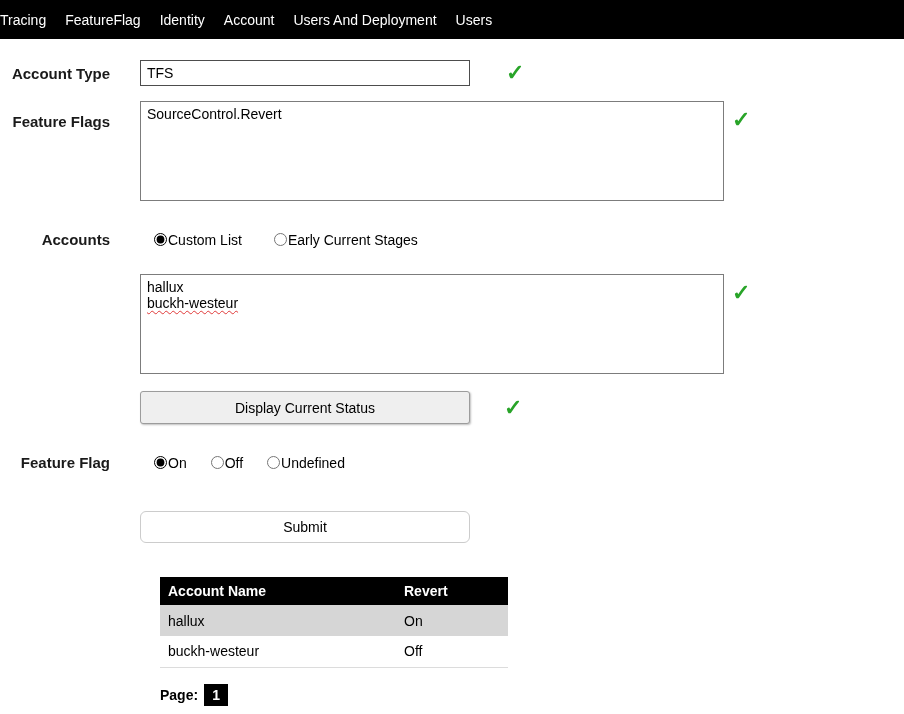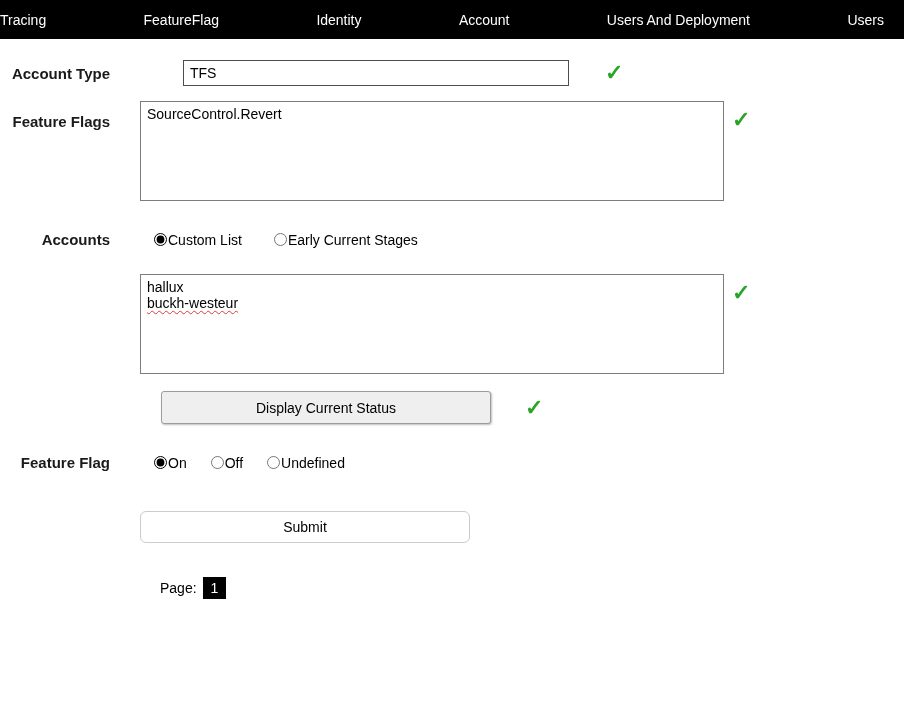--- a/index.html
+++ b/index.html
@@ -1,62 +1,62 @@
 <!DOCTYPE html>
 <html><head>
 <meta charset="utf-8">
 <style>
   * { margin:0; padding:0; box-sizing:border-box; }
   html,body { width:904px; background:#fff; font-family:"Liberation Sans", sans-serif; color:#000; }
   .page { width:904px; height:714px; position:relative; overflow:hidden; background:#fff; }
 
   
-  .navbar { height:39px; background:#000; display:flex; align-items:center; justify-content:space-between; gap:19px; padding-right:20px; }
+  .navbar { height:39px; background:#000; display:flex; align-items:center; justify-content:flex-start; gap:19px; padding-right:20px; }
   .nav-item { color:#fff; font-size:14px; cursor:pointer; white-space:nowrap; }
 
   
   .content { padding-top:21px; }
   .row { display:flex; align-items:flex-start; }
   .label-col { width:110px; min-width:110px; text-align:right; margin-right:30px; font-weight:bold; font-size:15px; color:#1a1a1a; }
   .check { color:#28a428; font-size:22px; font-weight:bold; line-height:1; margin-left:36px; user-select:none; }
 
   .row-service { margin-bottom:15px; align-items:center; }
-  .text-input { width:386px; height:26px; border:1px solid #4d4d4d; font-size:14px; padding:2px 6px; font-family:"Liberation Sans", sans-serif;margin-left:43px; }
+  .text-input { width:330px; height:26px; border:1px solid #4d4d4d; font-size:14px; padding:2px 6px; font-family:"Liberation Sans", sans-serif; }
 
   .row-flags { margin-bottom:30px; }
   .textarea-box { width:584px; height:100px; border:1px solid #7c7c7c; font-size:14px; padding:4px 6px; overflow:auto; background:#fff; }
   .row-flags .check { margin-left:8px; margin-top:8px; }
   .row-service .check { margin-left:36px; }
 
   .radio-row { margin-bottom:26px; align-items:center; }
   .radio-group { display:flex; align-items:flex-end; padding-left:14px; }
   .radio-opt { display:flex; align-items:center; font-size:14px; margin-right:32px; cursor:pointer; }
   .radio-opt input { accent-color:#000; width:13px; height:13px; margin-right:1px; cursor:pointer; }
 
   .row-acclist { margin-bottom:17px; }
   .row-acclist .check { margin-left:8px; margin-top:8px; }
   .squiggle { text-decoration:underline wavy #e03a3a; text-decoration-thickness:1px; text-underline-offset:2px; }
 
-  .row-displaybtn { margin-bottom:30px; align-items:center;padding-left:21px; }
+  .row-displaybtn { margin-bottom:30px; align-items:center; }
   .display-btn { width:330px; height:33px; background:#efefef; border:1px solid #9c9c9c; border-radius:3px; font-size:14px; font-family:"Liberation Sans", sans-serif; cursor:pointer; box-shadow:1px 1px 2px rgba(0,0,0,0.25); }
 
   .row-ff { margin-bottom:40px; align-items:center; }
 
   .row-submit { margin-bottom:34px; }
   .submit-btn { width:330px; height:32px; background:#fff; border:1px solid #ccc; border-radius:6px; font-size:14px; font-family:"Liberation Sans", sans-serif; cursor:pointer; }
 
   .table-wrap { margin-left:160px; }
   table.status { border-collapse:collapse; width:348px; font-size:14px; }
   table.status th { background:#000; color:#fff; text-align:left; font-weight:bold; padding:6px 8px; height:28px; }
   table.status td { padding:7px 8px; height:31px; }
   tr.row-even td { background:#d6d6d6; }
   tr.row-odd td { background:#fff; border-bottom:1px solid #dcdcdc; }
   th.col-account, td.col-account { width:236px; }
 
-  .page-row { margin-left:160px; margin-top:16px; display:flex; align-items:center; font-size:14px; }
+  .page-row { margin-left:160px; margin-top:16px; display:flex; align-items:center; font-size:14px;font-weight:bold; }
   .page-box { display:inline-block; background:#000; color:#fff; padding:3px 8px; margin-left:6px; font-size:14px; cursor:pointer; }
 </style>
 </head>
 <body>
 
 <div class="page">
 
   <div class="navbar">
     <div class="nav-item">Tracing</div>
     <div class="nav-item">FeatureFlag</div>
@@ -127,20 +127,40 @@
           <span>Undefined</span>
         </label>
       </div>
     </div>
 
     <div class="row row-submit">
       <div class="label-col"></div>
       <button class="submit-btn">Submit</button>
     </div>
 
+    <div class="table-wrap">
+      <table class="status">
+        <thead>
+          <tr>
+            <th class="col-account">Account Name</th>
+            <th>Revert</th>
+          </tr>
+        </thead>
+        <tbody>
+          <tr class="row-even">
+            <td class="col-account">hallux</td>
+            <td>On</td>
+          </tr>
+          <tr class="row-odd">
+            <td class="col-account">buckh-westeur</td>
+            <td>Off</td>
+          </tr>
+        </tbody>
+      </table>
+    </div>
 
     <div class="page-row">
       <span>Page:</span>
       <span class="page-box">1</span>
     </div>
 
   </div>
 </div>
 
 </body></html>

